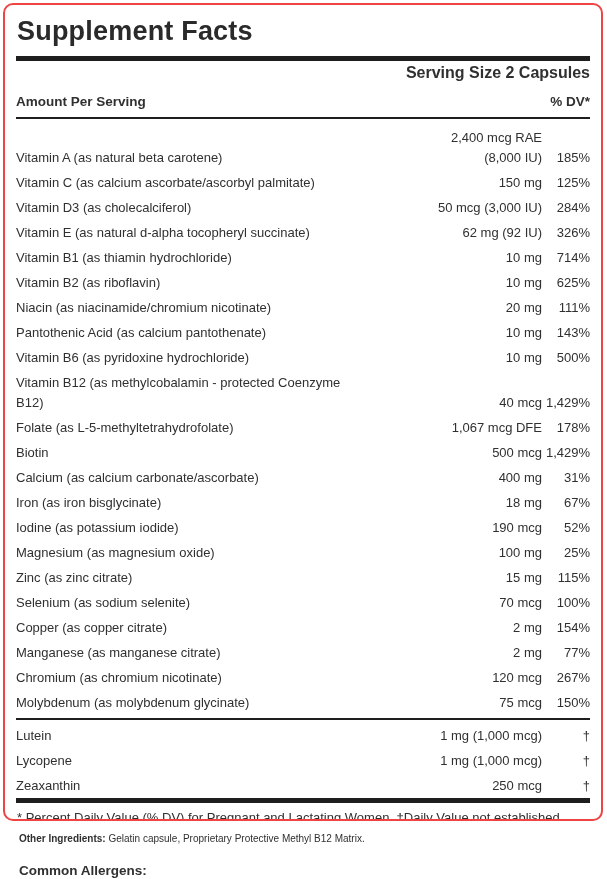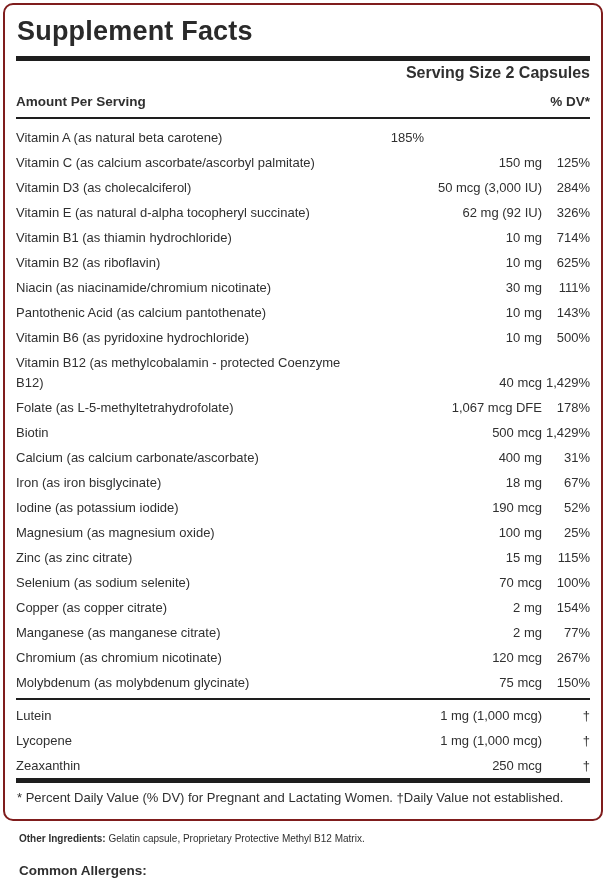--- a/index.html
+++ b/index.html
@@ -13,21 +13,21 @@
     overflow: hidden;
     position: relative;
   }
   .facts-box {
     position: absolute;
     left: 3px;
     top: 3px;
     width: 600px;
     height: 818px;
     box-sizing: border-box;
-    border: 2px solid #7f1d1d;
+    border: 2px solid #ef4444;
     border-radius: 10px;
     padding: 6px 11px 6px 11px;
     background: #ffffff;
     overflow: hidden;
   }
   .title {
     font-size: 27px;
     font-weight: bold;
     color: #2a2a2a;
     margin: 5px 0 9px 1px;
@@ -124,20 +124,24 @@
   <div class="serving-size">Serving Size 2 Capsules</div>
   <div class="col-head">
     <span>Amount Per Serving</span>
     <span>% DV*</span>
   </div>
   <div class="rule-thin"></div>
 
   <div class="rows" id="nutrient-rows">
       <div class="row">
     <div class="cell-name">Vitamin A (as natural beta carotene)</div>
+    <div class="cell-amt">
+      <div class="amt1">2,400 mcg RAE</div>
+      <div class="amt2">(8,000 IU)</div>
+    </div>
     <div class="cell-dv">185%</div>
   </div>
       <div class="row">
     <div class="cell-name">Vitamin C (as calcium ascorbate/ascorbyl palmitate)</div>
     <div class="cell-amt">
       <div class="amt1">150 mg</div>
 
     </div>
     <div class="cell-dv">125%</div>
   </div>
@@ -169,21 +173,21 @@
     <div class="cell-name">Vitamin B2 (as riboflavin)</div>
     <div class="cell-amt">
       <div class="amt1">10 mg</div>
 
     </div>
     <div class="cell-dv">625%</div>
   </div>
       <div class="row">
     <div class="cell-name">Niacin (as niacinamide/chromium nicotinate)</div>
     <div class="cell-amt">
-      <div class="amt1">30 mg</div>
+      <div class="amt1">20 mg</div>
 
     </div>
     <div class="cell-dv">111%</div>
   </div>
       <div class="row">
     <div class="cell-name">Pantothenic Acid (as calcium pantothenate)</div>
     <div class="cell-amt">
       <div class="amt1">10 mg</div>
 
     </div>

